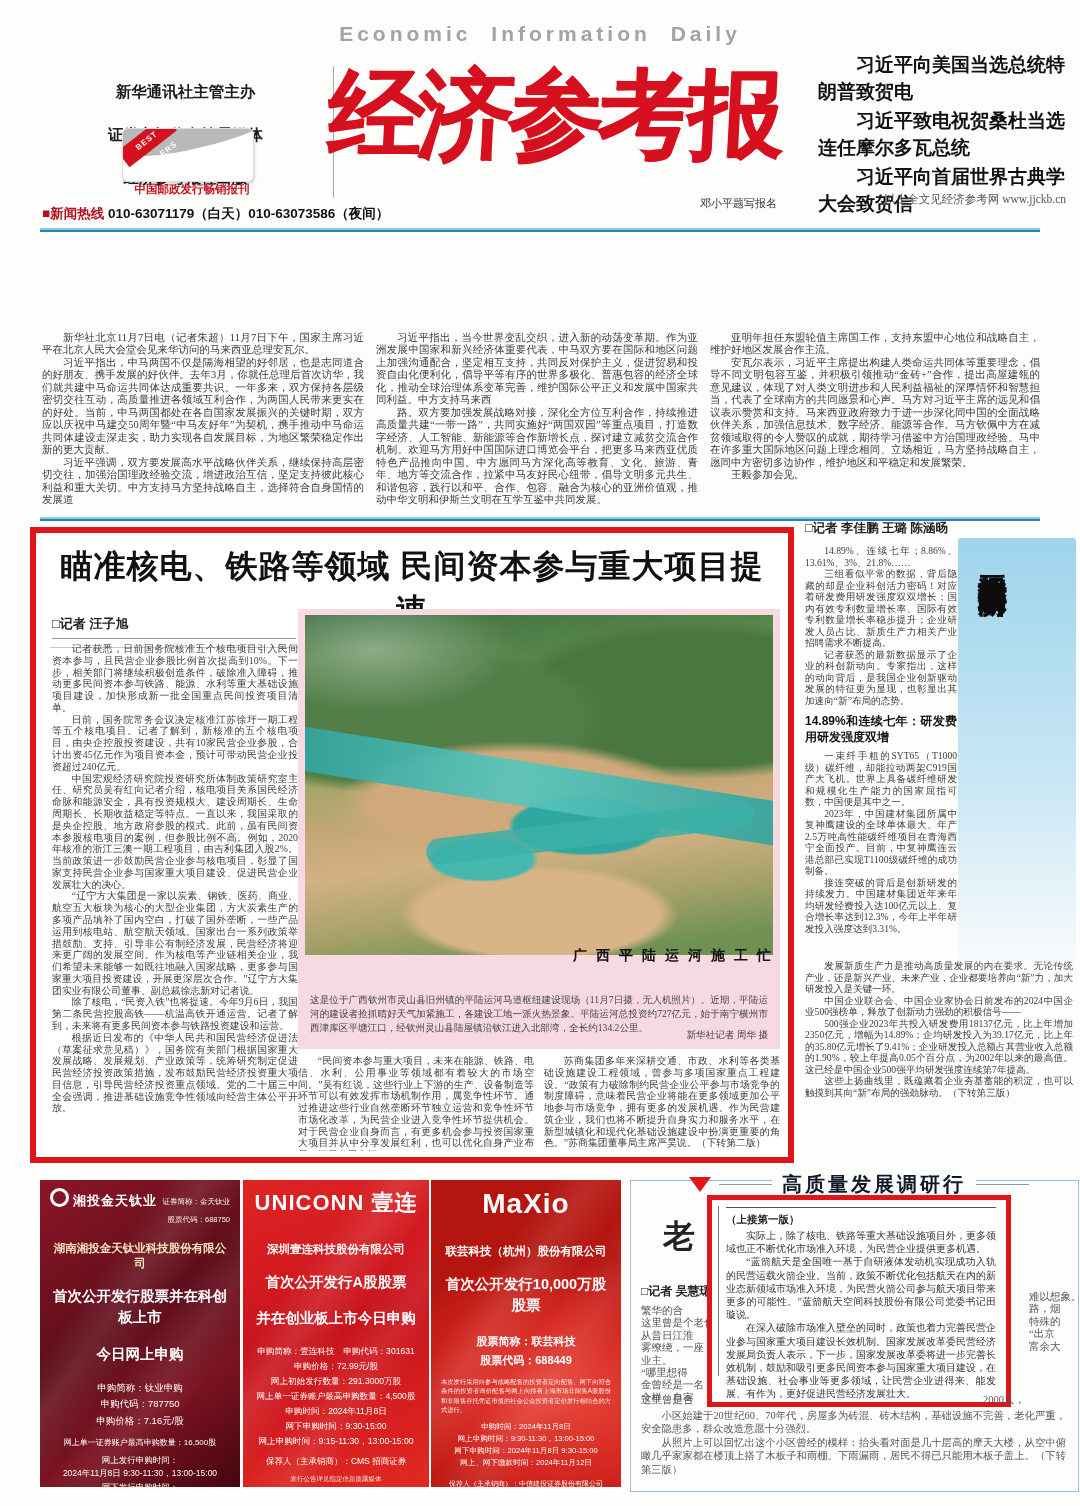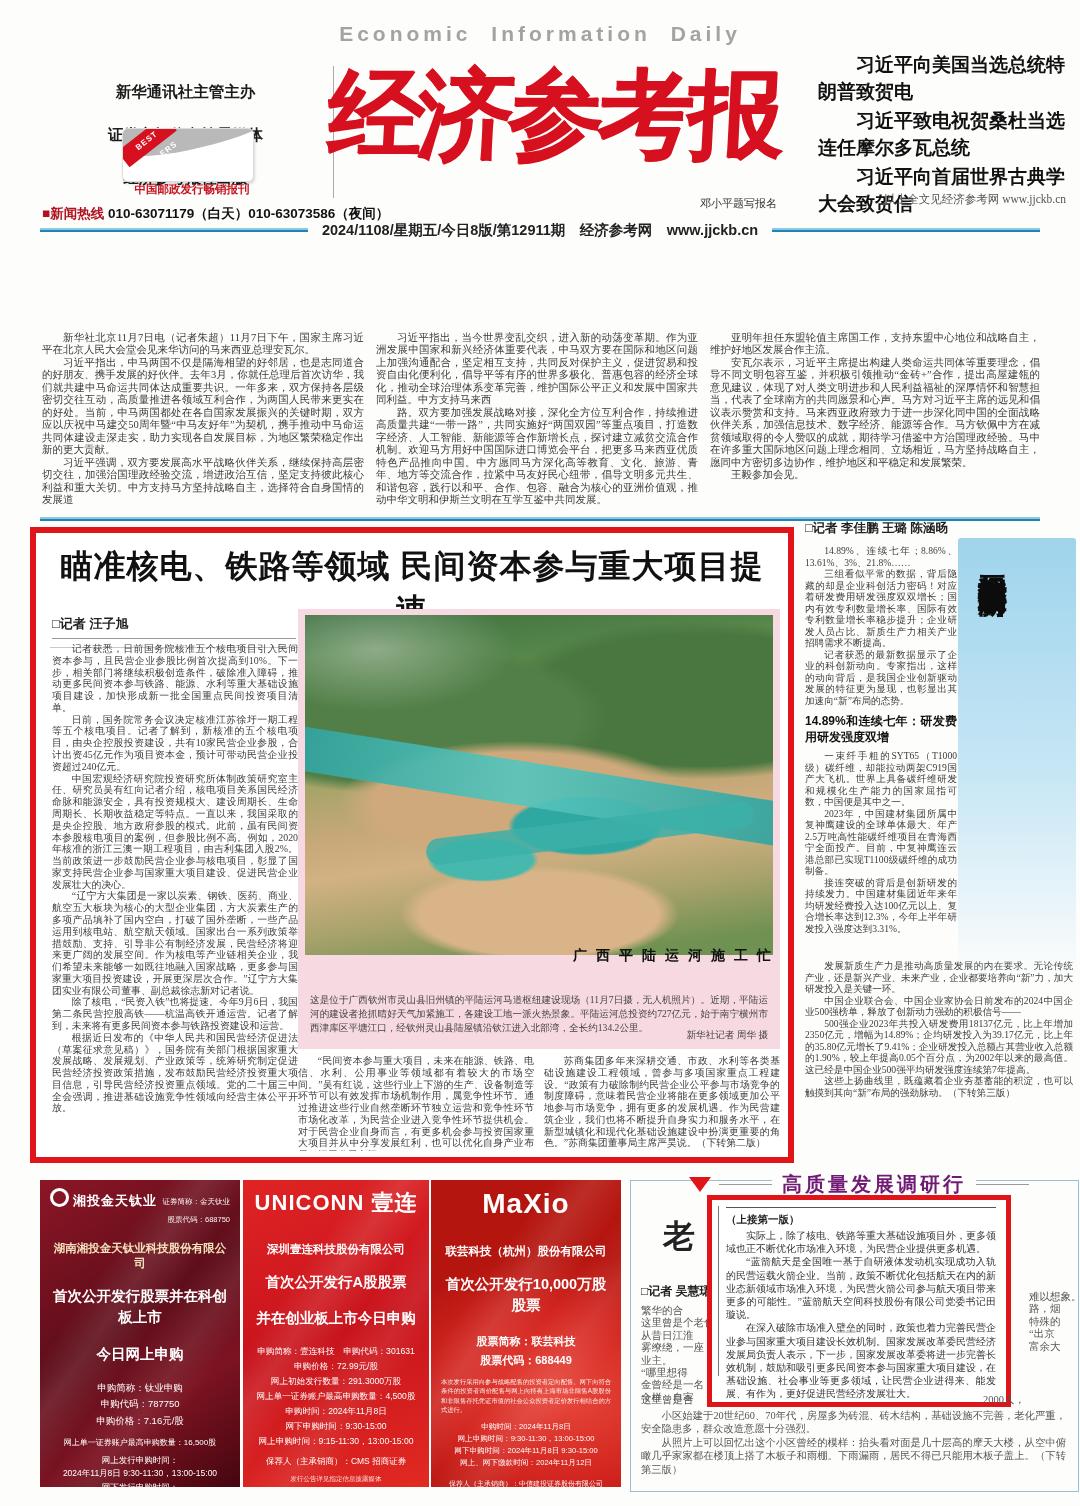--- a/index.html
+++ b/index.html
@@ -117,21 +117,21 @@
   .ad-fine{font-size:6.3px;line-height:1.5;text-align:justify;margin-top:7px;opacity:.9;}
   .ad-foot{font-size:6.5px;margin-top:6px;opacity:.85;}
   .ring-icon{display:inline-block;width:13px;height:13px;border:3px solid #fff;border-radius:50%;vertical-align:-2px;margin-right:4px;}
   
   .panel{top:1180px;left:630px;width:447px;height:310px;border:1px solid #9cbdd2;background:#fdfdfb;}
   .panel-badge{position:absolute;top:-10px;left:58px;width:340px;display:flex;align-items:center;background:transparent;}
   .badge-tri{width:0;height:0;border-left:11px solid transparent;border-right:11px solid transparent;
              border-top:15px solid #e0151a;margin-right:8px;}
   .badge-line{flex:1;height:1px;background:#9a9a9a;}
   .badge-text2{padding:0 10px;background:#fdfdfb;font-family:Liberation Sans, sans-serif;font-weight:900;
-               font-size:20px;letter-spacing:3px;color:#701a75;}
+               font-size:20px;letter-spacing:3px;color:#0f172a;}
   .bg-title{position:absolute;top:34px;left:32px;font-family:"Liberation Sans",sans-serif;font-weight:900;
             font-size:32px;color:#222;}
   .bg-byline{position:absolute;top:102px;left:10px;font-family:"Liberation Sans",sans-serif;font-size:12px;
              font-weight:bold;color:#222;}
   .bg-frags-left{position:absolute;top:124px;left:10px;width:66px;height:96px;overflow:hidden;
                  font-size:10.5px;line-height:1.18;color:#555;white-space:nowrap;}
   .bg-frags-left p{margin:0;}
   .bg-frags-right{position:absolute;top:110px;left:398px;width:46px;height:110px;overflow:hidden;
                   font-size:10.5px;line-height:1.18;color:#555;white-space:nowrap;}
   .bg-frags-right p{margin:0;}
@@ -180,21 +180,20 @@
 
   <div class="abs top-stories">
       <p>习近平向美国当选总统特朗普致贺电</p>
       <p>习近平致电祝贺桑杜当选连任摩尔多瓦总统</p>
       <p>习近平向首届世界古典学大会致贺信</p>
     </div>
   <div class="abs stories-note">以上全文见经济参考网 www.jjckb.cn</div>
 
   <div class="abs date-row">
     <div class="date-line"></div>
-    <div class="date-text">2024/1108/星期五/今日8版/第12911期　经济参考网　www.jjckb.cn</div>
     <div class="date-line"></div>
   </div>
 
   <div class="abs lead-col c1">
       <p>新华社北京11月7日电（记者朱超）11月7日下午，国家主席习近平在北京人民大会堂会见来华访问的马来西亚总理安瓦尔。</p>
       <p>习近平指出，中马两国不仅是隔海相望的好邻居，也是志同道合的好朋友、携手发展的好伙伴。去年3月，你就任总理后首次访华，我们就共建中马命运共同体达成重要共识。一年多来，双方保持各层级密切交往互动，高质量推进各领域互利合作，为两国人民带来更实在的好处。当前，中马两国都处在各自国家发展振兴的关键时期，双方应以庆祝中马建交50周年暨“中马友好年”为契机，携手推动中马命运共同体建设走深走实，助力实现各自发展目标，为地区繁荣稳定作出新的更大贡献。</p>
       <p>习近平强调，双方要发展高水平战略伙伴关系，继续保持高层密切交往，加强治国理政经验交流，增进政治互信，坚定支持彼此核心利益和重大关切。中方支持马方坚持战略自主，选择符合自身国情的发展道</p>
     </div>
   <div class="abs lead-col c2">
       <p>习近平指出，当今世界变乱交织，进入新的动荡变革期。作为亚洲发展中国家和新兴经济体重要代表，中马双方要在国际和地区问题上加强沟通配合，坚定相互支持，共同反对保护主义，促进贸易和投资自由化便利化，倡导平等有序的世界多极化、普惠包容的经济全球化，推动全球治理体系变革完善，维护国际公平正义和发展中国家共同利益。中方支持马来西</p>

